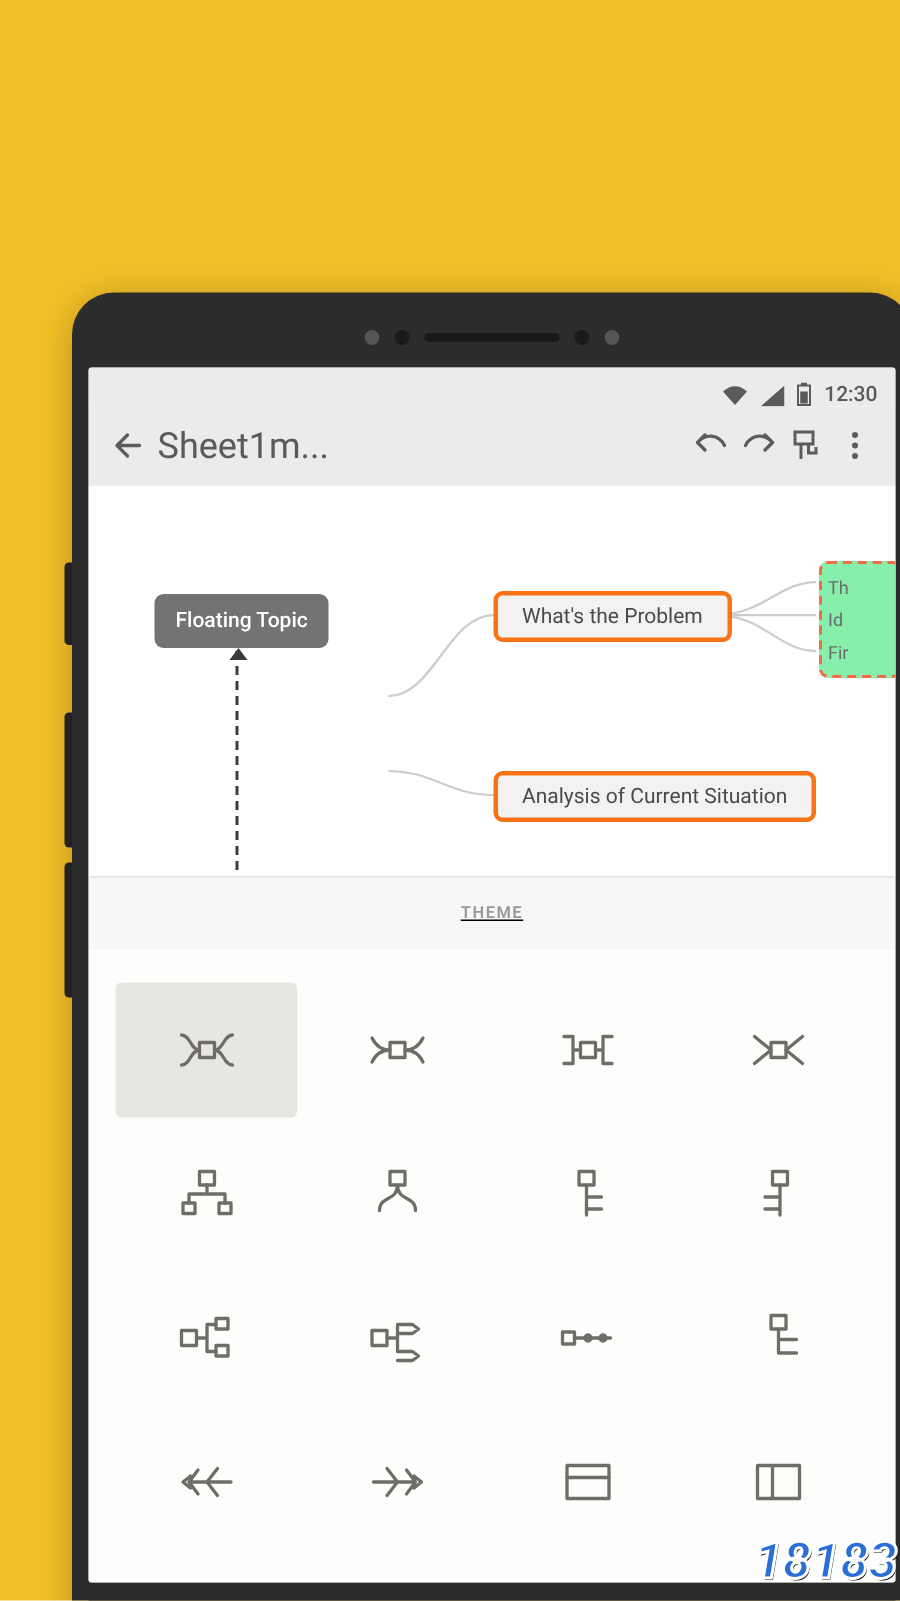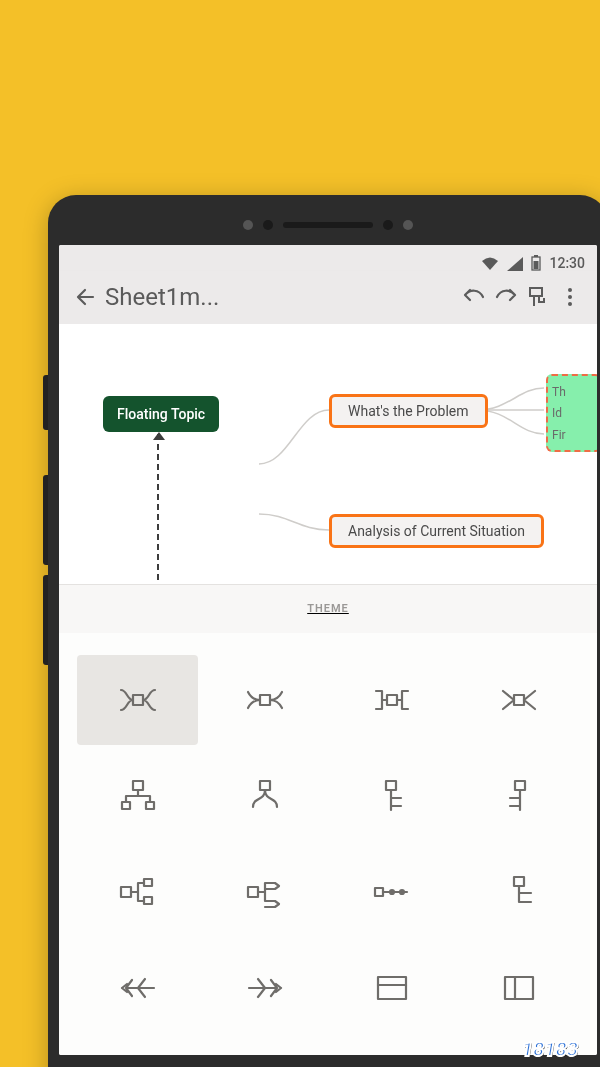--- a/index.html
+++ b/index.html
@@ -81,21 +81,21 @@
   .canvas {
     flex:none;
     height:260px;
     background:#fff;
     position:relative;
     overflow:hidden;
   }
   .floating-topic {
     position:absolute;
     left:44px; top:72px;
-    background:#14532d;
+    background:#737373;
     color:#fff;
     padding:10px 14px;
     border-radius:6px;
     font-size:14px;
     font-weight:500;
   }
   .dash-line {
     position:absolute;
     left:98px;
     top:110px;
@@ -187,22 +187,22 @@
     height:56px;
     background:#2c2c2c;
     display:flex;
     justify-content:space-around;
     align-items:center;
     color:#e8e8e8;
     margin-top:8px;
   }
   .watermark {
     position:absolute;
-    right:22px; bottom:6px;
-    font-size:20px;
+    right:2px; bottom:6px;
+    font-size:34px;
     font-weight:900;
     -webkit-text-stroke:2px #fff;
     color:#2a6fd6;
     font-style:italic;
     text-shadow:1px 1px 0 #000;
   }
 </style>
 </head>
 <body>
 

